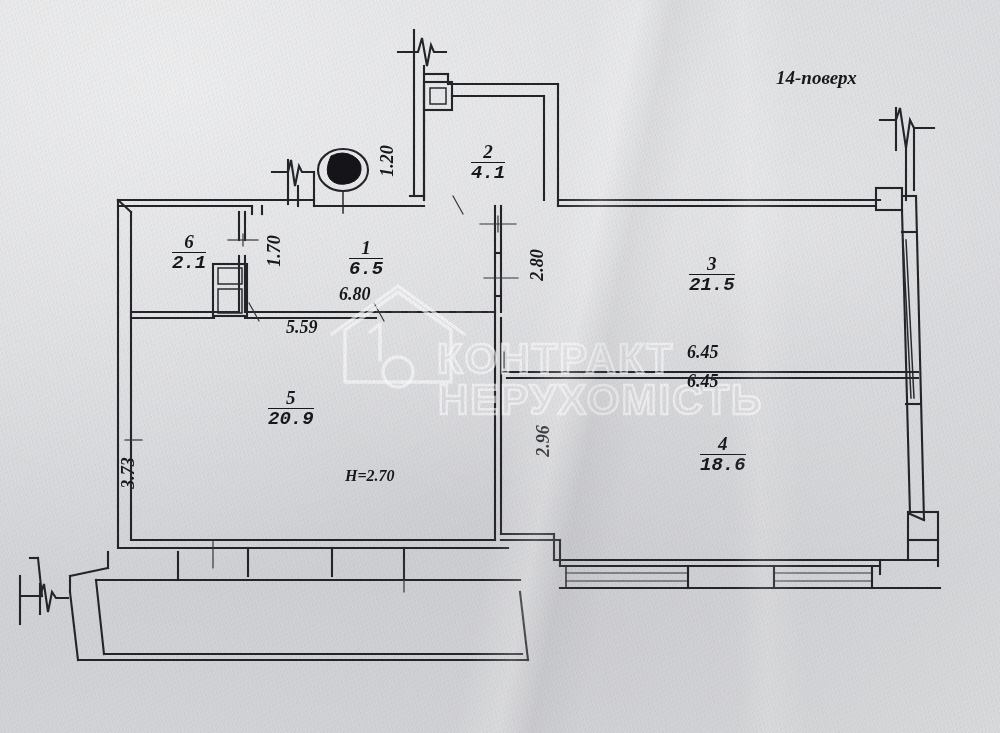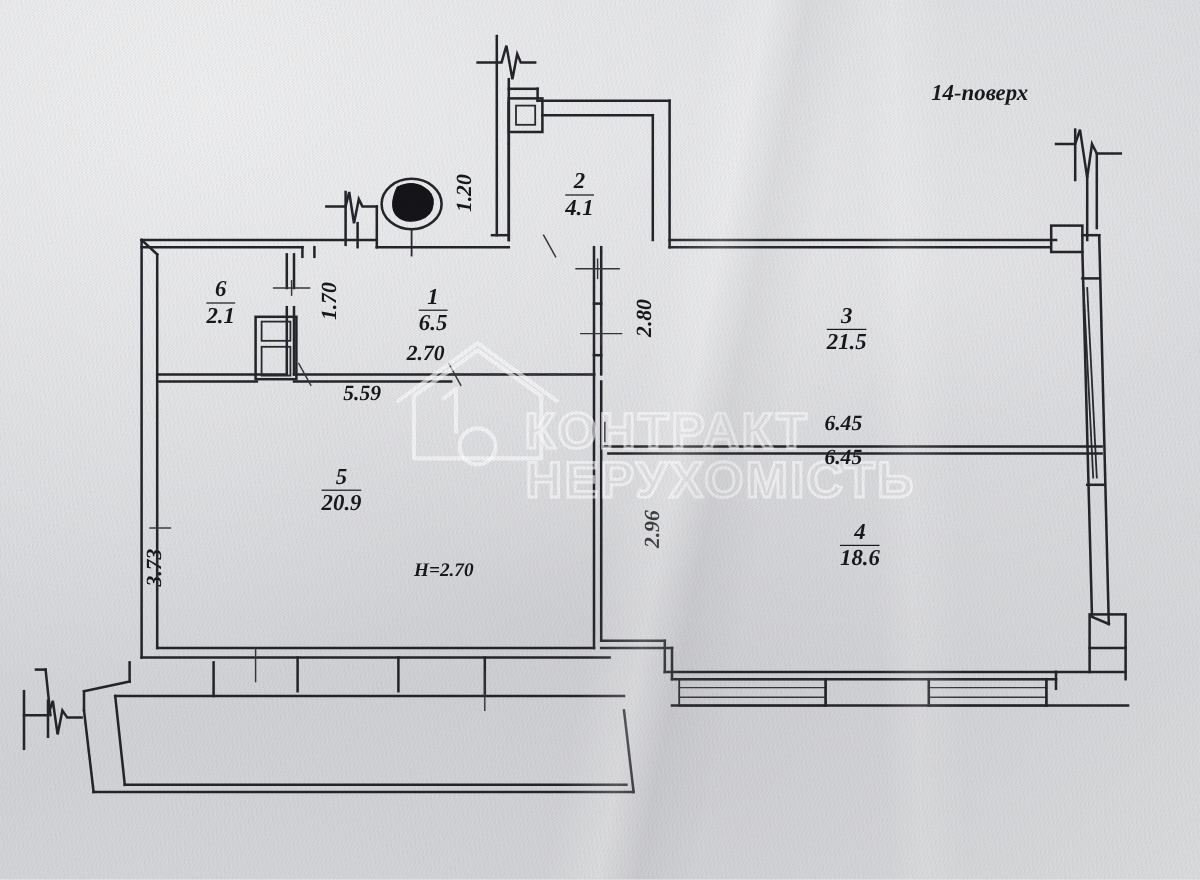--- a/index.html
+++ b/index.html
@@ -41,21 +41,21 @@
 
   .lbl{
     position:absolute;color:#17181c;
     font-family:"Liberation Serif", serif;
     font-style:italic;font-weight:700;
     white-space:nowrap;line-height:1.0;
     text-shadow:0 0 1px rgba(255,255,255,.25);
   }
   .room{text-align:center;font-size:19px;}
   .room .num{display:block;padding:0 6px 1px 6px;border-bottom:1.6px solid #17181c;}
-  .room .area{display:block;padding-top:1px;}
+  .room .area{display:block;padding-top:1px;font-family:Liberation Mono, monospace;}
   .dim{font-size:18px;}
   .dim-v{font-size:18px;transform-origin:50% 50%;}
   .title{font-size:19px;font-style:italic;font-weight:700;}
   .hgt{font-size:16px;}
   .wmword{
     position:absolute;color:transparent;
     -webkit-text-stroke:2.4px rgba(255,255,255,.60);
     font-family:"Liberation Sans", sans-serif;
     font-weight:700;letter-spacing:2px;white-space:nowrap;
     pointer-events:none;
@@ -279,21 +279,21 @@
     <span class="area">20.9</span>
   </div>
 
   <div class="lbl room" style="left:172px;top:232px;">
     <span class="num">6</span>
     <span class="area">2.1</span>
   </div>
 
   <div class="lbl hgt" style="left:345px;top:468px;">H=2.70</div>
 
-  <div class="lbl dim" style="left:339px;top:285px;">2.70</div>
+  <div class="lbl dim" style="left:339px;top:285px;">6.80</div>
   <div class="lbl dim" style="left:286px;top:318px;">5.59</div>
   <div class="lbl dim" style="left:687px;top:343px;">6.45</div>
   <div class="lbl dim" style="left:687px;top:372px;">6.45</div>
 
   <div class="lbl dim-v" style="left:371px;top:152px;transform:rotate(-90deg);">1.20</div>
   <div class="lbl dim-v" style="left:258px;top:242px;transform:rotate(-90deg);">1.70</div>
   <div class="lbl dim-v" style="left:521px;top:256px;transform:rotate(-90deg);">2.80</div>
   <div class="lbl dim-v" style="left:527px;top:432px;transform:rotate(-90deg);">2.96</div>
   <div class="lbl dim-v" style="left:112px;top:464px;transform:rotate(-90deg);">3.73</div>
 

